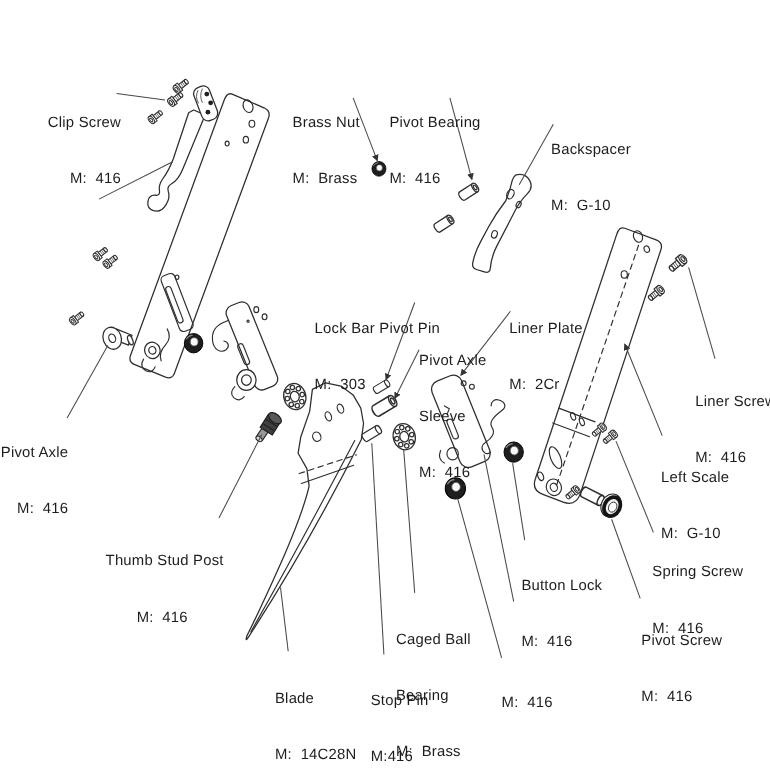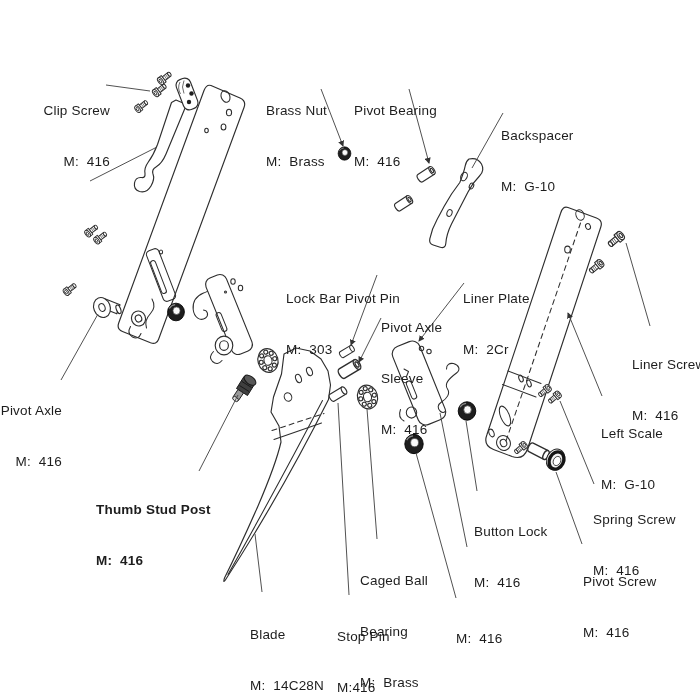--- a/index.html
+++ b/index.html
@@ -10,21 +10,21 @@
   .fw{fill:#ffffff;stroke:#2e2e2e;stroke-width:1.15;stroke-linejoin:round;stroke-linecap:round;}
   .ln{fill:none;stroke:#2e2e2e;stroke-width:1.05;stroke-linejoin:round;stroke-linecap:round;}
   .th{fill:none;stroke:#2e2e2e;stroke-width:0.7;}
   .ld{fill:none;stroke:#484848;stroke-width:0.95;}
   .dsh{stroke-dasharray:5,4;}
   
   .label{position:absolute;color:#1d1d1d;font-size:13.5px;line-height:17px;
          white-space:pre;letter-spacing:0.2px;}
   .label span{display:block;}
   .ctr{text-align:right;}
-  .rt{text-align:left;font-weight:bold;}
+  .rt{text-align:center;}
 </style>
 </head>
 <body>
 
 <div class="stage">
 
 <svg width="700" height="700" viewBox="0 0 700 700">
   <defs>
     <marker id="arr" viewBox="0 0 10 10" refX="8.5" refY="5" markerWidth="6.5" markerHeight="6.5" orient="auto-start-reverse">
       <path d="M0,0 L10,5 L0,10 Z" fill="#333"></path>

